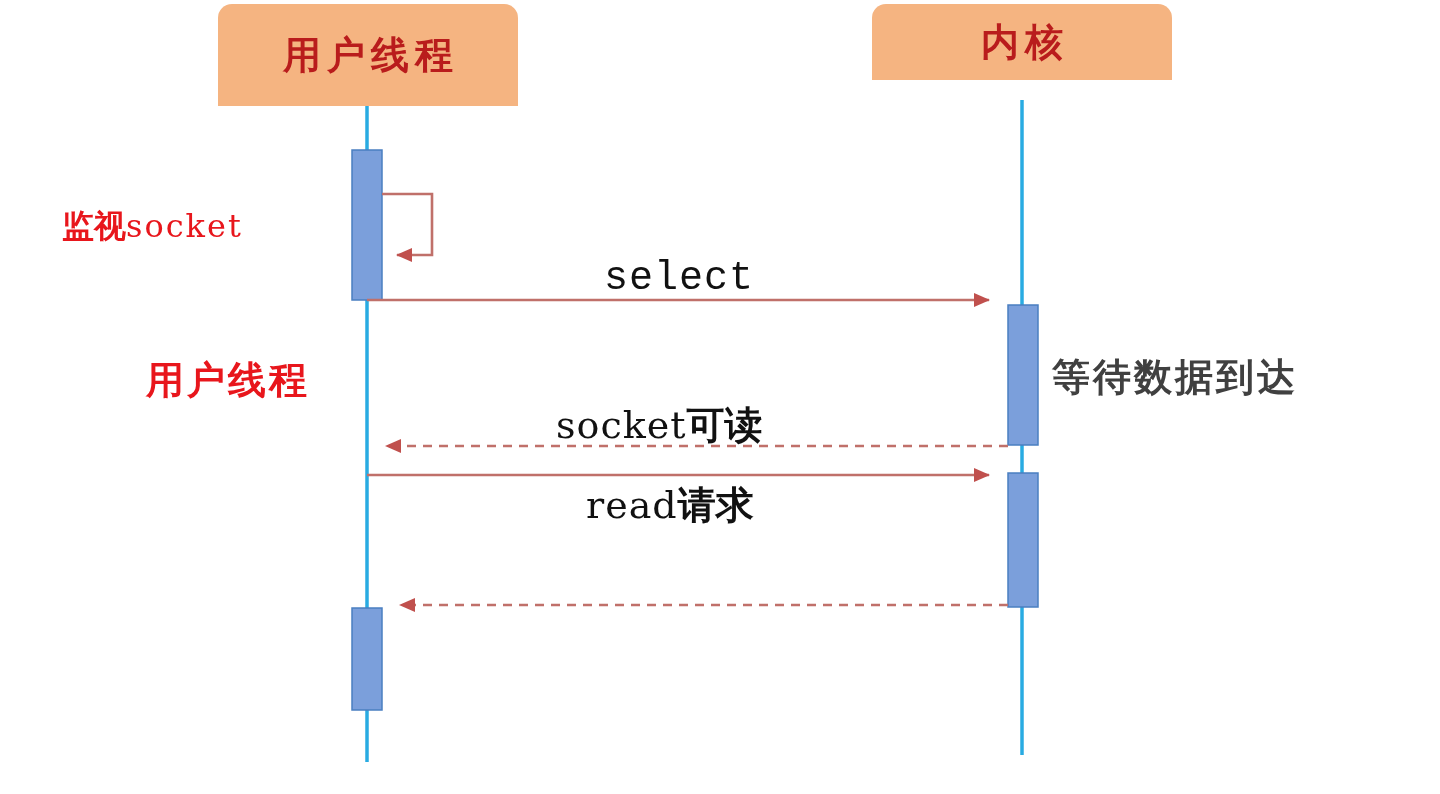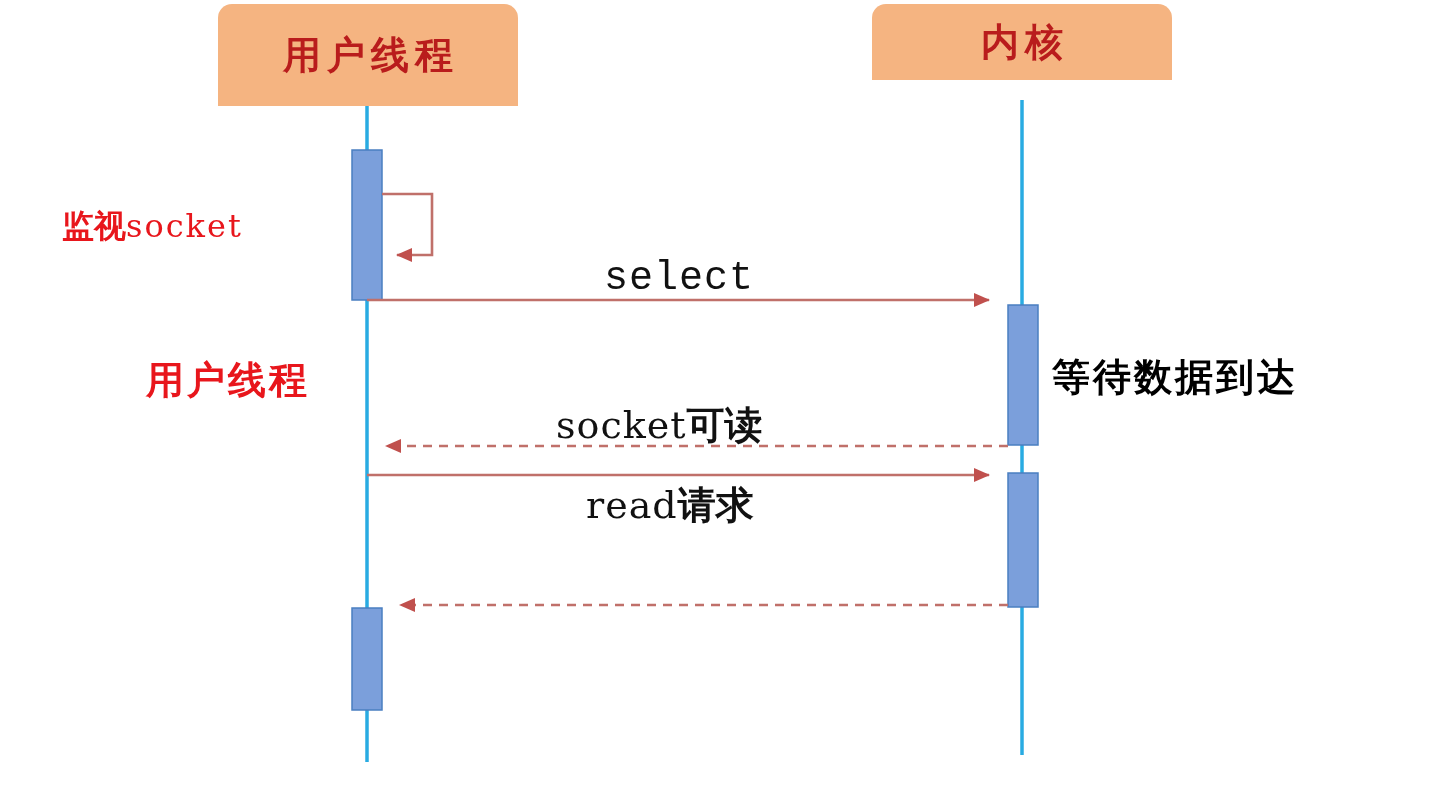--- a/index.html
+++ b/index.html
@@ -63,21 +63,21 @@
   }
   .note-red {
     color: #E8161C;
   }
   .note-red .latin {
     font-family: "DejaVu Serif", "Liberation Serif", serif;
     font-weight: normal;
     letter-spacing: 2px;
   }
   .note-black {
-    color: #000000;
+    color: #404040;
     letter-spacing: 3px;
   }
 </style>
 </head>
 <body>
 
 <div id="diagram-root">
 
   <svg id="diagram-svg" viewBox="0 0 1440 794" xmlns="http://www.w3.org/2000/svg">
     <defs>

